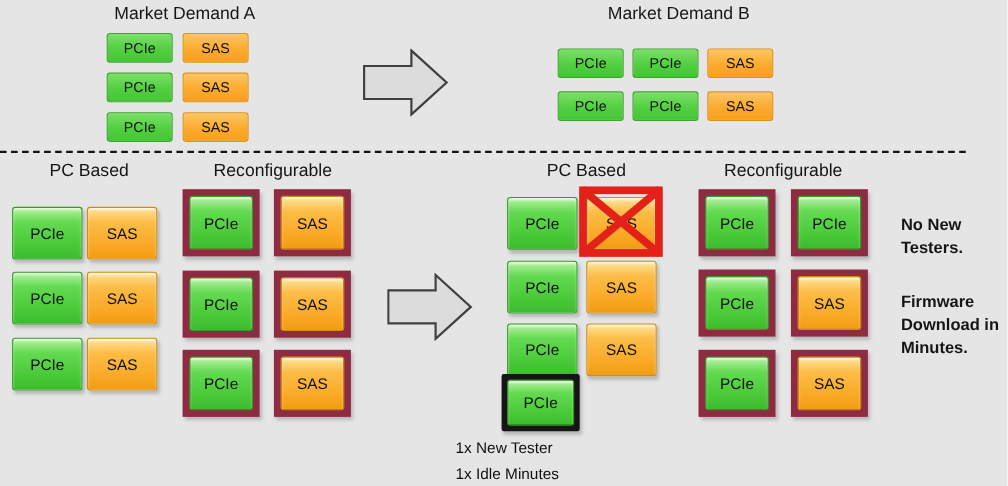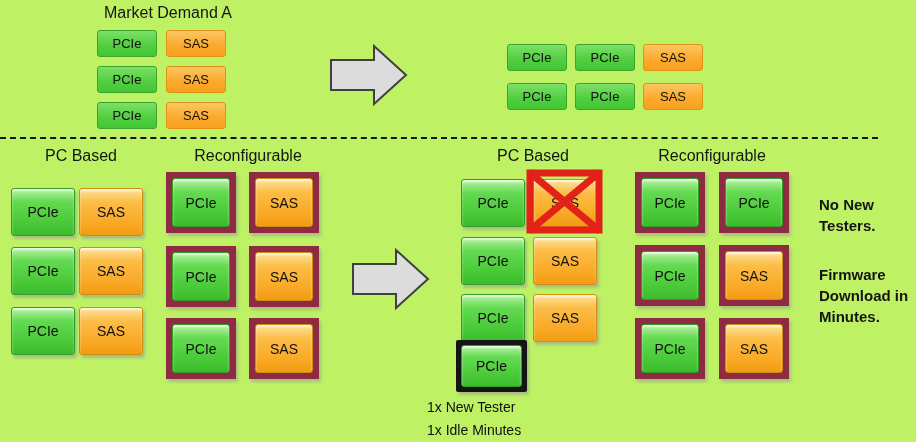--- a/index.html
+++ b/index.html
@@ -1,17 +1,17 @@
 <!DOCTYPE html>
 <html><head>
 <meta charset="utf-8">
 <style>
   html,body{margin:0;padding:0;background:#fff;}
   .canvas{
-    position:relative;width:916px;height:442px;background:#bef264;
+    position:relative;width:916px;height:442px;background:#e5e5e5;
     font-family:"Liberation Sans",sans-serif;overflow:hidden;color:#111;
   }
   .sec-title{
     position:absolute;transform:translateX(-50%);
     font-size:16px;white-space:nowrap;color:#151515;
   }
   
   .fbox{
     position:absolute;width:60px;height:27px;border-radius:3px;
     display:flex;align-items:center;justify-content:center;
@@ -43,21 +43,21 @@
   }
   .frame .b3{position:static;width:58px;height:49px;box-shadow:inset 0 2px 2px rgba(255,255,255,.65);}
   .frame.black{background:#151515;padding:5px;border-radius:2px;}
   .frame.black .b3{width:61px;height:42px;}
   .divider{
     position:absolute;left:0;top:137px;width:878px;height:0;
     border-top:2px dashed #141414;
   }
   .arrow{position:absolute;width:78px;height:62px;}
   .xoverlay{position:absolute;left:526px;top:169px;width:77px;height:65px;z-index:5;}
-  .caption{position:absolute;left:427px;font-size:14px;color:#101010;white-space:nowrap;}
+  .caption{position:absolute;left:414px;font-size:14px;color:#101010;white-space:nowrap;}
   .note{
     position:absolute;left:819px;width:100px;
     font-weight:bold;font-size:15px;line-height:21px;color:#151515;
   }
 </style>
 </head>
 <body>
 
 <div class="canvas">
 
@@ -66,20 +66,21 @@
   <div class="fbox o" style="left:166px;top:30px">SAS</div>
   <div class="fbox g" style="left:97px;top:66px">PCIe</div>
   <div class="fbox o" style="left:166px;top:66px">SAS</div>
   <div class="fbox g" style="left:97px;top:102px">PCIe</div>
   <div class="fbox o" style="left:166px;top:102px">SAS</div>
 
   <svg class="arrow" style="left:330px;top:44px" viewBox="0 0 78 62">
     <polygon points="1,16 44,16 44,2 76,31 44,60 44,46 1,46" fill="#dcdcdc" stroke="#404040" stroke-width="2"></polygon>
   </svg>
 
+  <div class="sec-title" style="left:617px;top:4px">Market Demand B</div>
   <div class="fbox g" style="left:507px;top:44px">PCIe</div>
   <div class="fbox g" style="left:575px;top:44px">PCIe</div>
   <div class="fbox o" style="left:643px;top:44px">SAS</div>
   <div class="fbox g" style="left:507px;top:83px">PCIe</div>
   <div class="fbox g" style="left:575px;top:83px">PCIe</div>
   <div class="fbox o" style="left:643px;top:83px">SAS</div>
 
   <div class="divider"></div>
 
   <div class="sec-title" style="left:81px;top:147px">PC Based</div>

